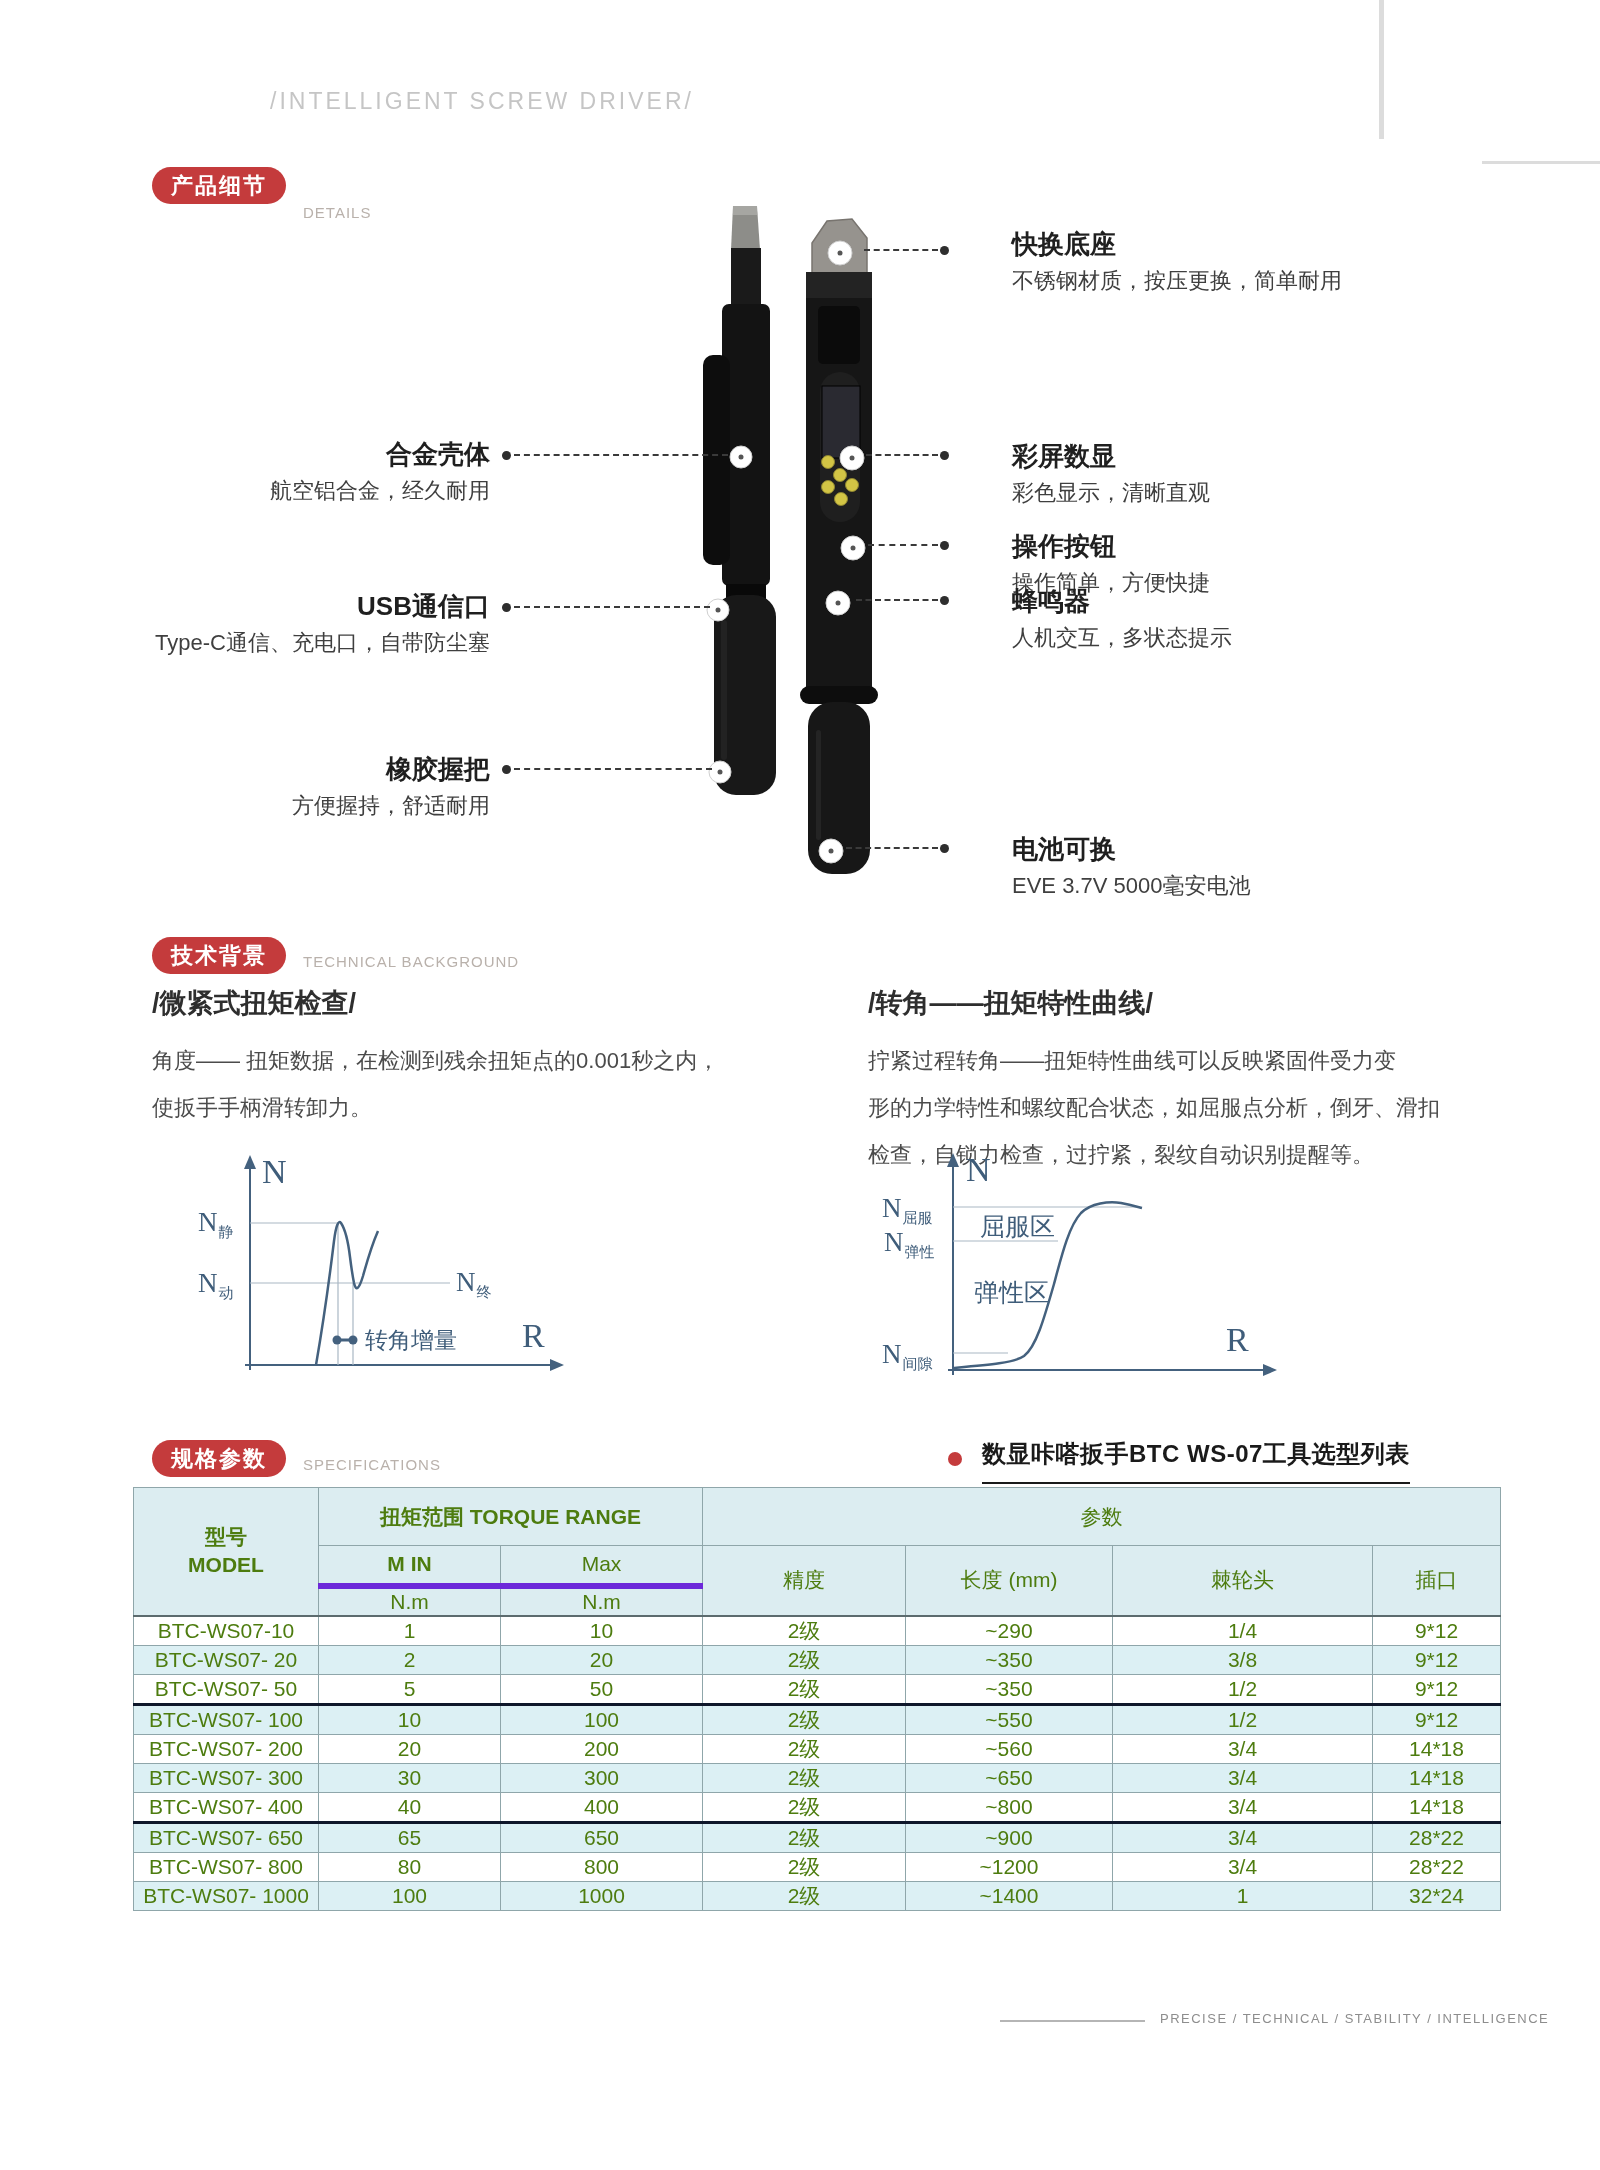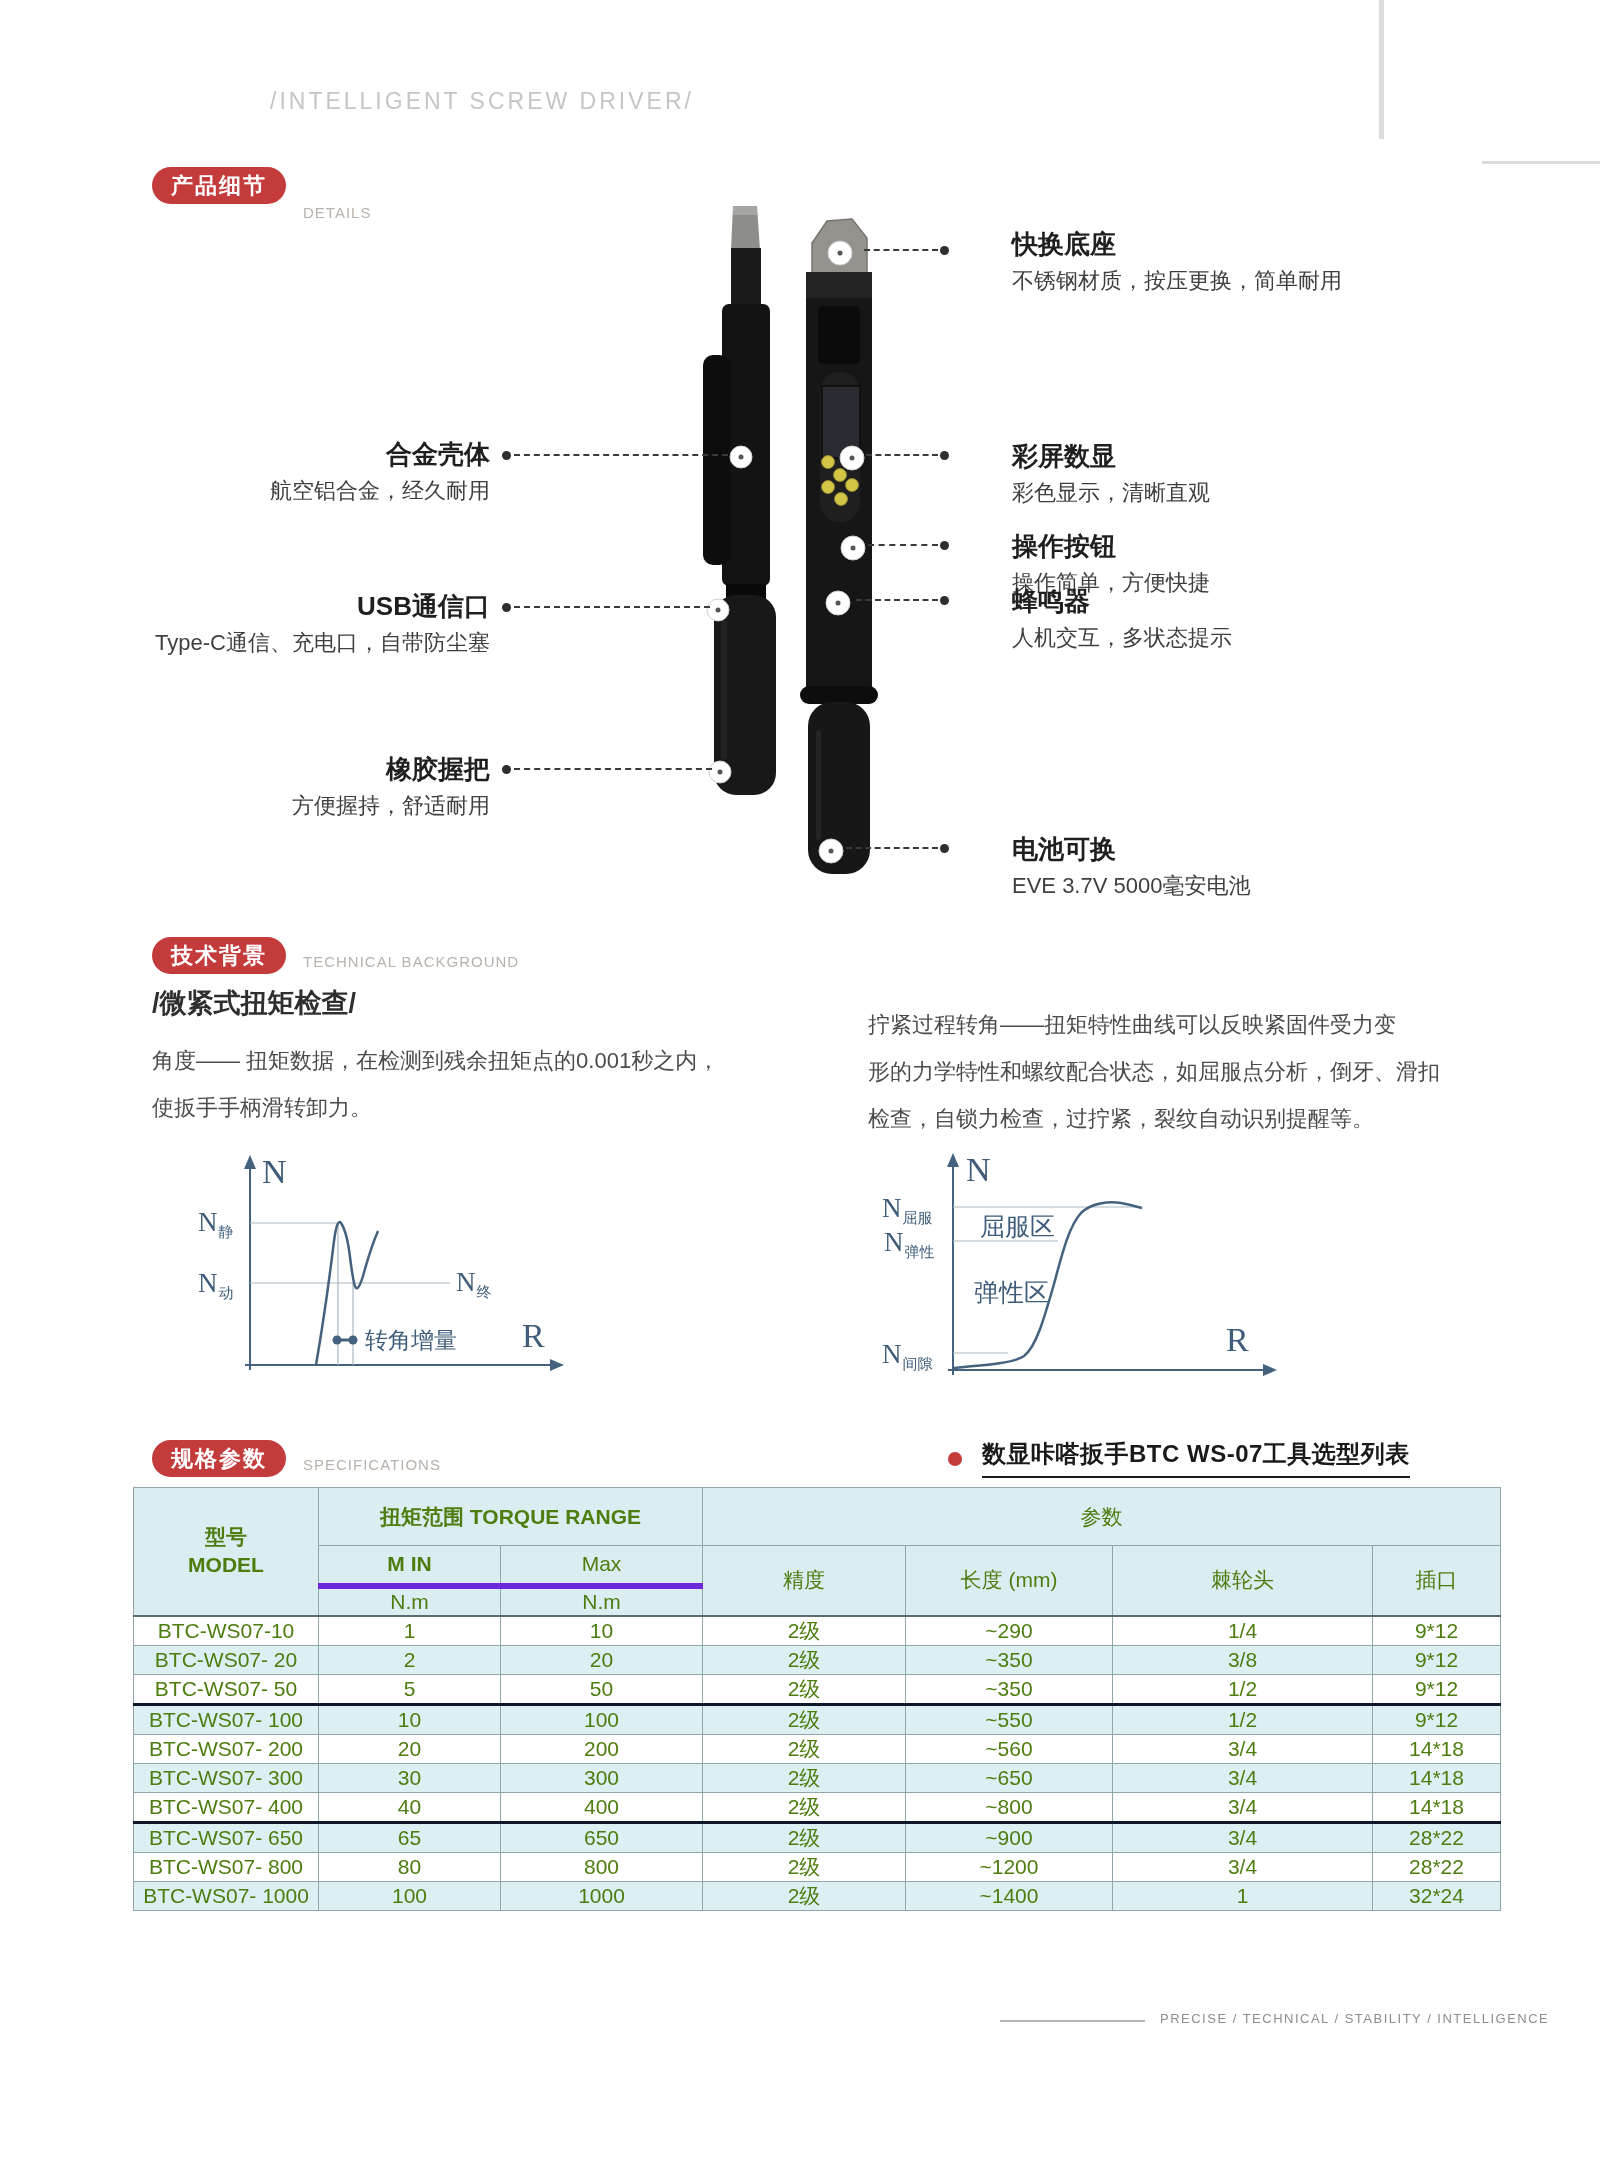--- a/index.html
+++ b/index.html
@@ -38,21 +38,21 @@
   .chart-svg text{fill:#3f5d7a;}
   .axis-letter{font-family:"Liberation Serif","DejaVu Serif",serif;font-size:34px;}
   .n-label{font-family:"Liberation Serif","DejaVu Serif",serif;font-size:27px;}
   .n-sub{font-size:15px;}
   .zone-label{font-size:25px;}
   .ann-label{font-size:23px;fill:#3f5d7a;}
 
   
   .spec-dot{position:absolute;left:948px;top:1452px;width:14px;height:14px;border-radius:50%;background:#c43b3c;}
   .spec-title{position:absolute;left:982px;top:1438px;font-size:24px;font-weight:700;color:#1a1a1a;
-    border-bottom:2px solid #1a1a1a;padding-bottom:6px;letter-spacing:0.5px;}
+    border-bottom:2px solid #1a1a1a;padding-bottom:12px;letter-spacing:0.5px;}
 
   table.spec{position:absolute;left:133px;top:1487px;width:1367px;border-collapse:collapse;
     table-layout:fixed;font-size:21px;color:#4d7c0f;border-radius:28px;}
   table.spec th,table.spec td{border:1px solid #8fa6aa;text-align:center;font-weight:400;padding:0;}
   table.spec thead th{background:#dcedf1;}
   table.spec .h1{height:58px;}
   table.spec .h2{height:40px;}
   table.spec .h3{height:30px;}
   table.spec tbody tr{height:29px;background:#ffffff;}
   table.spec tbody tr:nth-child(even){background:#dcf0f4;}
@@ -190,20 +190,21 @@
   <div class="badge-caption" style="top:953px;">TECHNICAL BACKGROUND</div>
 
   <div class="tech-col" style="left:152px;top:985px;">
     <div class="tech-title">/微紧式扭矩检查/</div>
     <div class="tech-lines">
       <div>角度—— 扭矩数据，在检测到残余扭矩点的0.001秒之内，</div>
       <div>使扳手手柄滑转卸力。</div>
     </div>
   </div>
   <div class="tech-col" style="left:868px;top:985px;">
+    <div class="tech-title">/转角——扭矩特性曲线/</div>
     <div class="tech-lines">
       <div>拧紧过程转角——扭矩特性曲线可以反映紧固件受力变</div>
       <div>形的力学特性和螺纹配合状态，如屈服点分析，倒牙、滑扣</div>
       <div>检查，自锁力检查，过拧紧，裂纹自动识别提醒等。</div>
     </div>
   </div>
 
   <svg class="chart-svg" style="left:150px;top:1135px;" width="430" height="270" viewBox="0 0 430 270">
     <g stroke="#44617e" stroke-width="2" fill="none">
       <line x1="100" y1="235" x2="100" y2="30"></line>

